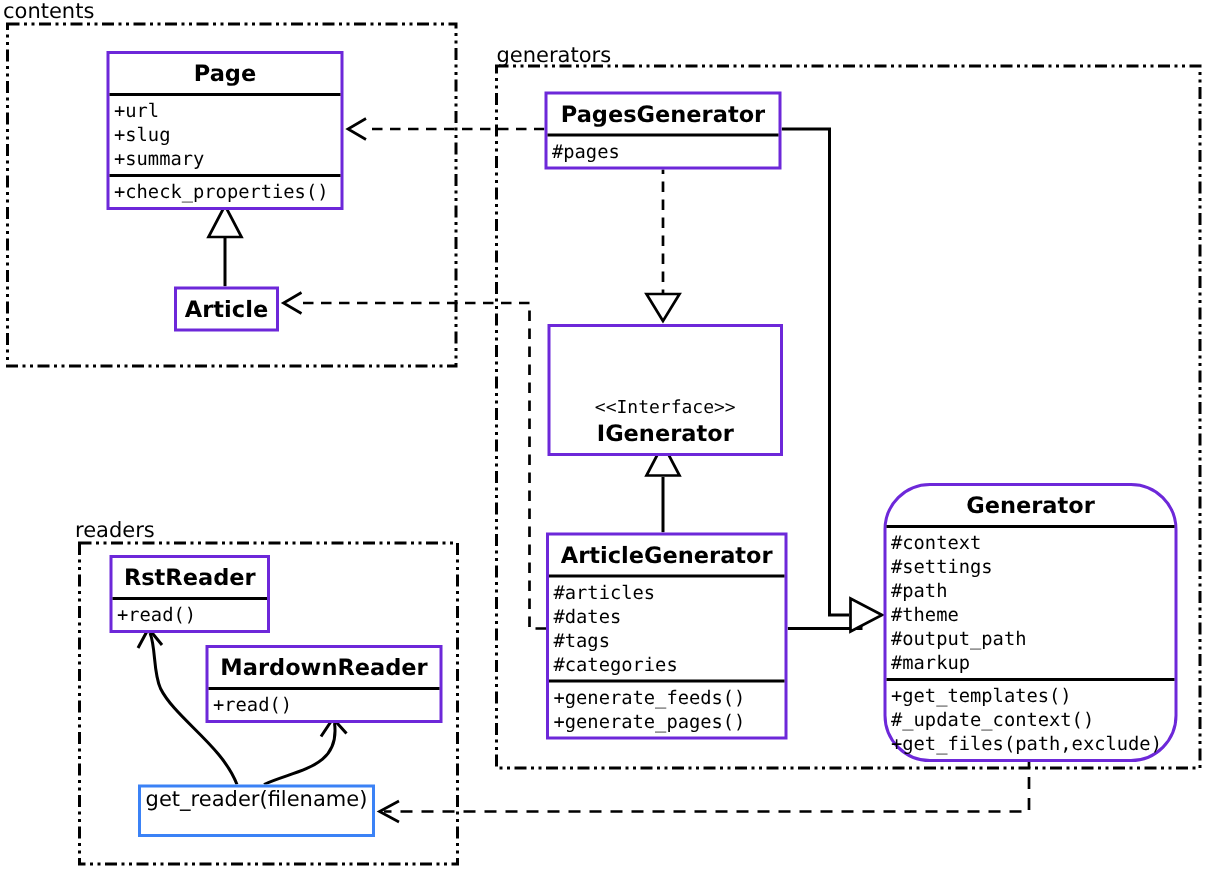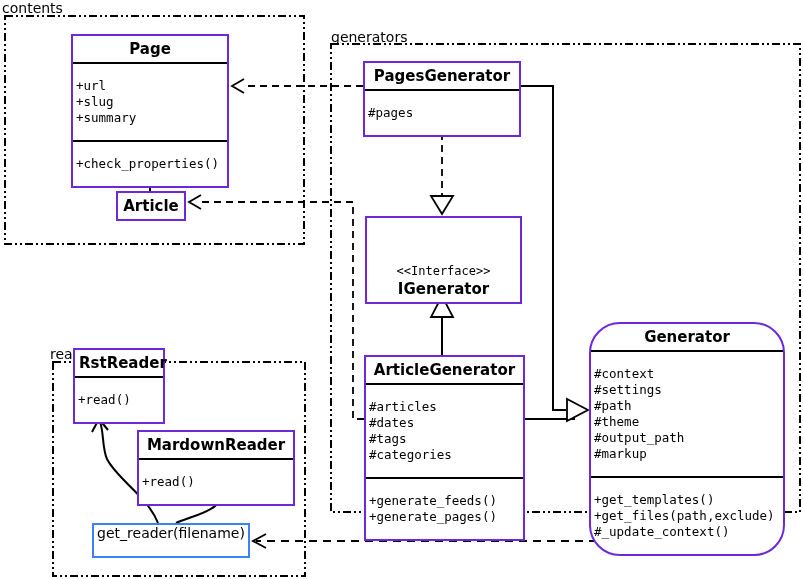--- a/index.html
+++ b/index.html
@@ -15,21 +15,21 @@
   #classes-layer{position:absolute;left:0;top:0;z-index:3;}
   .uml-class{
     position:absolute;box-sizing:border-box;background:#ffffff;
     border:2px solid #6d28d9;z-index:3;
   }
   .uml-title{padding:3px 4px;text-align:center;}
   .uml-name{font-weight:bold;font-size:15px;line-height:20px;white-space:nowrap;}
   .uml-stereotype{
     font-family:"DejaVu Sans Mono",monospace;font-size:12px;line-height:15px;white-space:nowrap;margin-top:43px;
   }
-  .uml-section{border-top:2px solid #000;padding:14px 3px;}
+  .uml-section{border-top:2px solid #000;padding:2px 3px;}
   .uml-row{
     display:block;font-family:"DejaVu Sans Mono",monospace;
     font-size:12.5px;line-height:16px;white-space:nowrap;
   }
   .uml-node{
     position:absolute;box-sizing:border-box;background:#fff;border:2px solid #3b82f6;
     display:flex;align-items:flex-start;justify-content:center;z-index:3;
     font-size:14px;white-space:nowrap;
   }
 </style>
@@ -153,25 +153,25 @@
         <div class="uml-section">
           <span class="uml-row">#context</span>
           <span class="uml-row">#settings</span>
           <span class="uml-row">#path</span>
           <span class="uml-row">#theme</span>
           <span class="uml-row">#output_path</span>
           <span class="uml-row">#markup</span>
         </div>
         <div class="uml-section">
           <span class="uml-row">+get_templates()</span>
+          <span class="uml-row">#_update_context()</span>
           <span class="uml-row">+get_files(path,exclude)</span>
-          <span class="uml-row">#_update_context()</span>
         </div>
       </div>
-      <div class="uml-class" style="left: 73px; top: 348px; width: 92px;">
+      <div class="uml-class" style="left: 73px; top: 370px; width: 107px;">
         <div class="uml-title">
           <div class="uml-name">RstReader</div>
         </div>
         <div class="uml-section">
           <span class="uml-row">+read()</span>
         </div>
       </div>
       <div class="uml-class" style="left: 137px; top: 430px; width: 158px;">
         <div class="uml-title">
           <div class="uml-name">MardownReader</div>

